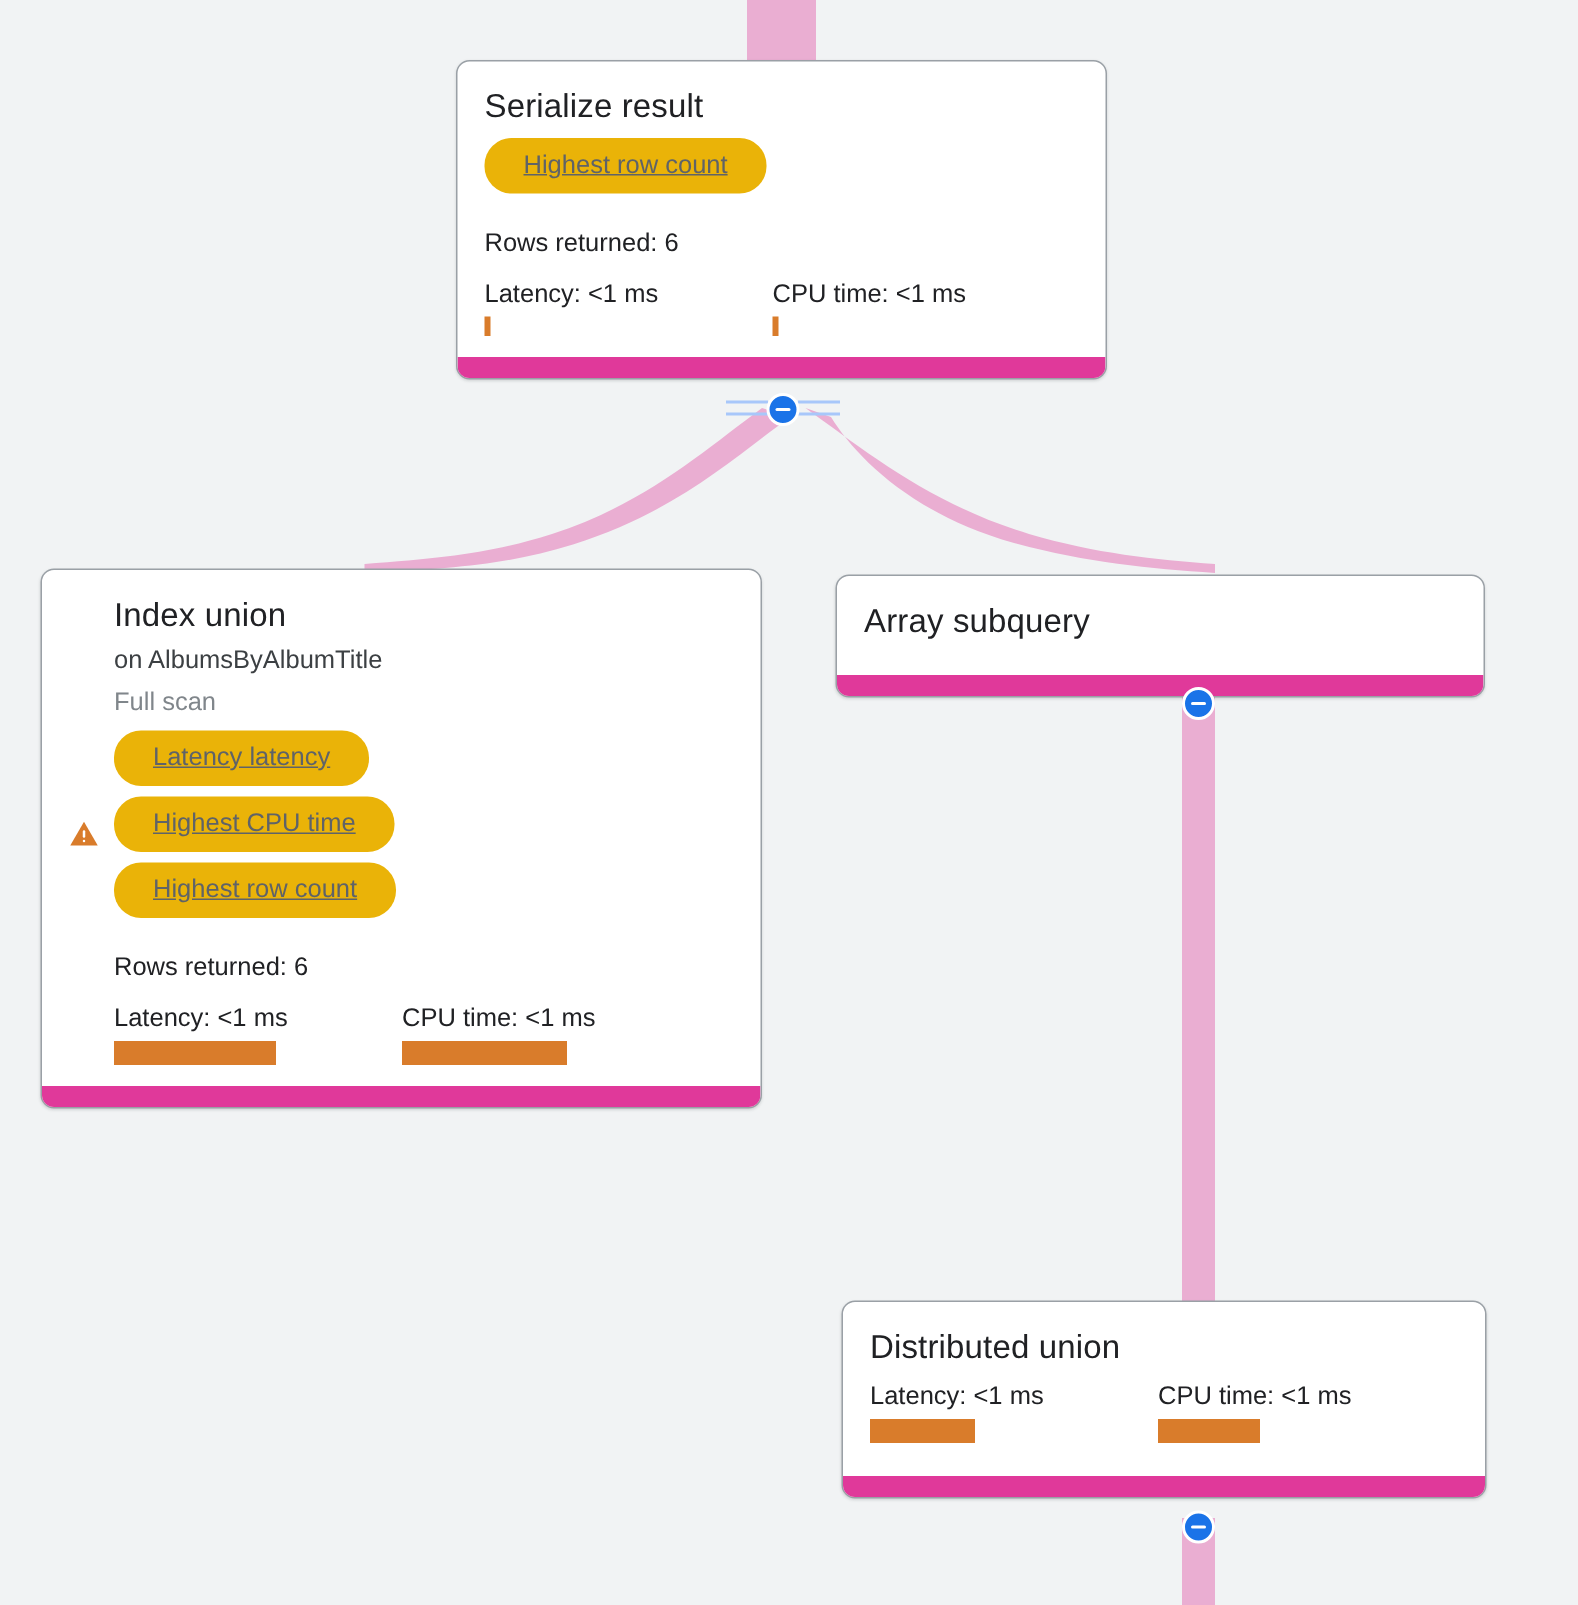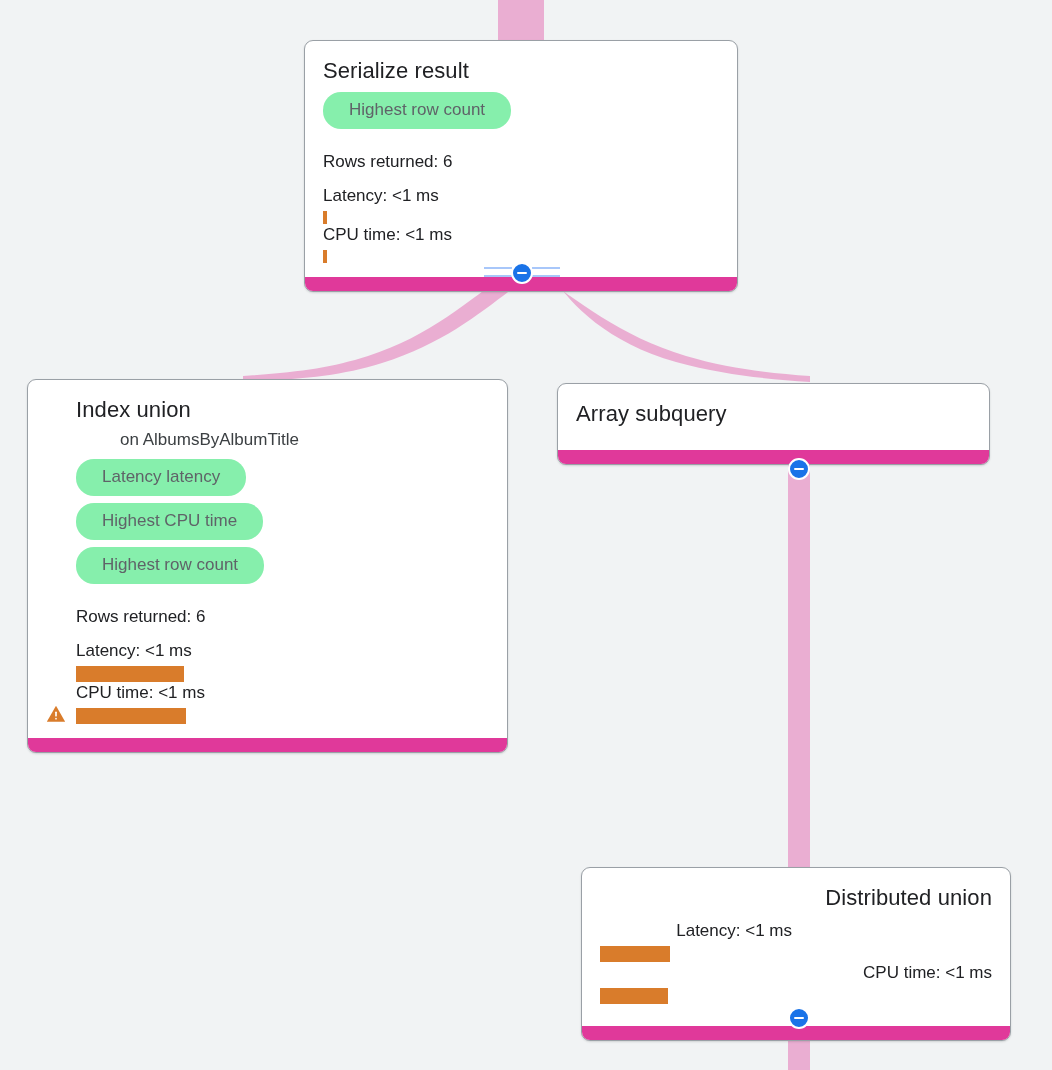--- a/index.html
+++ b/index.html
@@ -50,21 +50,21 @@
     box-sizing: border-box;
   }
   .node-foot {
     height: 14px;
     background: #e0399a;
     width: 100%;
   }
 
   .node-head {
     display: flex;
-    align-items: flex-end;
+    align-items: center;
     gap: 10px;
   }
   .warn-icon {
     flex: 0 0 auto;
     width: 20px;
     height: 20px;
     margin-top: 5px;
     display: block;
   }
   .node-title {
@@ -72,51 +72,50 @@
     line-height: 28px;
     color: #202124;
     letter-spacing: .1px;
     font-weight: 400;
   }
   .node-sub {
     font-size: 17px;
     line-height: 24px;
     color: #3c4043;
     margin-top: 4px;
-    margin-left: 44px;
   }
   .node-sub.muted {
     color: #80868b;
   }
 
   .chips {
     margin-top: 7px;
   }
   .chip {
     display: inline-block;
-    background: #86efac;
+    background: #eab308;
     color: #5f6368;
     font-size: 17px;
     line-height: 20px;
     border-radius: 18px;
     padding: 8px 26px 9px 26px;
     margin-bottom: 7px;
+    text-decoration: underline;
   }
 
   .rows-line {
     font-size: 17px;
     line-height: 24px;
     color: #202124;
     margin-top: 14px;
   }
 
   .metrics {
     display: flex;
     margin-top: 11px;
-    flex-direction: column;
   }
   .metric {
     box-sizing: border-box;
   }
   .metric-label {
     font-size: 17px;
     line-height: 22px;
     color: #202124;
     white-space: nowrap;
   }
@@ -228,20 +227,21 @@
     <div class="node-body">
       <div class="node-head">
         <svg class="warn-icon" viewBox="0 0 24 24" xmlns="http://www.w3.org/2000/svg">
           <path d="M12 2.2 L23 21.2 L1 21.2 Z" fill="#d97c2b"></path>
           <rect x="11" y="9" width="2" height="6" rx="1" fill="#ffffff"></rect>
           <rect x="11" y="16.6" width="2" height="2" rx="1" fill="#ffffff"></rect>
         </svg>
         <div style="flex:1 1 auto;">
           <div class="node-title">Index union</div>
           <div class="node-sub">on AlbumsByAlbumTitle</div>
+          <div class="node-sub muted">Full scan</div>
           <div class="chips">
             <span class="chip">Latency latency</span><br>
             <span class="chip">Highest CPU time</span><br>
             <span class="chip">Highest row count</span>
           </div>
           <div class="rows-line">Rows returned: 6</div>
           <div class="metrics">
             <div class="metric" style="width:192px;">
               <div class="metric-label">Latency: &lt;1 ms</div>
               <div class="metric-bar" style="width:108px; height:16px;"></div>
@@ -259,21 +259,21 @@
 
   <div class="node" style="left:557px; top:383px; width:433px;">
     <div class="node-body" style="padding:16px 18px 22px 18px;">
       <div class="node-title">Array subquery</div>
     </div>
     <div class="node-foot"></div>
   </div>
 
   <div class="toggle" style="left:788px; top:458px;"></div>
 
-  <div class="node" style="left:581px; top:867px; width:430px;text-align:right;">
+  <div class="node" style="left:561px; top:867px; width:430px;">
     <div class="node-body" style="padding:16px 18px 22px 18px;">
       <div class="node-title">Distributed union</div>
       <div class="metrics" style="margin-top:8px;">
         <div class="metric" style="width:192px;">
           <div class="metric-label">Latency: &lt;1 ms</div>
           <div class="metric-bar" style="width:70px; height:16px;"></div>
         </div>
         <div class="metric">
           <div class="metric-label">CPU time: &lt;1 ms</div>
           <div class="metric-bar" style="width:68px; height:16px;"></div>

